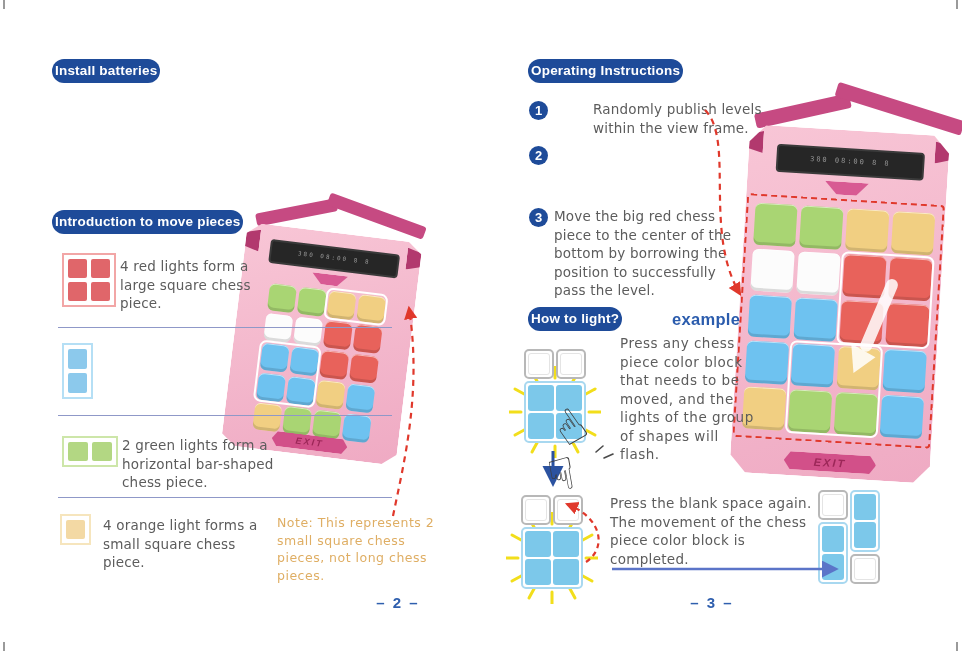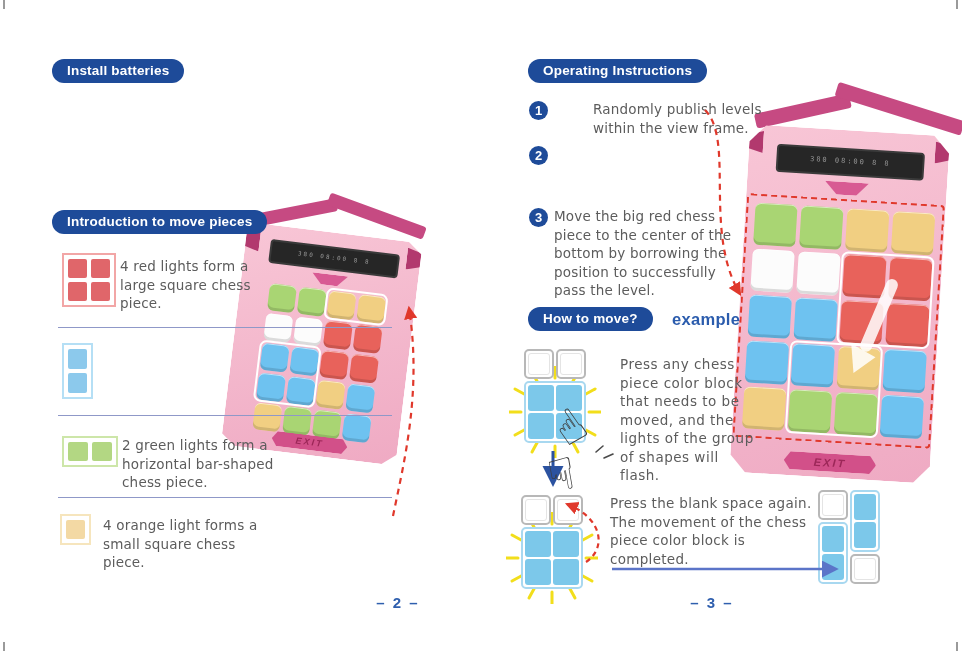--- a/index.html
+++ b/index.html
@@ -6,42 +6,42 @@
   #page{position:relative;width:962px;height:651px;background:#ffffff;overflow:hidden;
         font-family:"DejaVu Sans",sans-serif;}
   
   .cropmark{position:absolute;width:2px;height:9px;background:#9a9a9a;}
   #crop-tl{left:3px;top:0;} #crop-tr{left:956px;top:0;}
   #crop-bl{left:3px;top:642px;} #crop-br{left:956px;top:642px;}
 
   
   .badge{position:absolute;background:#1e4b99;color:#fff;
          font:bold 13.5px/16px "Liberation Sans",sans-serif;
-         padding:4px 15px;border-radius:13px;letter-spacing:.2px;z-index:6;white-space:nowrap;}
+         padding:4px 3px;border-radius:13px;letter-spacing:.2px;z-index:6;white-space:nowrap;}
   #badge-install{left:52px;top:59px;}
   #badge-intro{left:52px;top:210px;}
   #badge-op{left:528px;top:59px;}
   #badge-how{left:528px;top:307px;}
   #example-label{position:absolute;left:672px;top:310px;color:#2b5cad;
                  font:bold 16.5px "Liberation Sans",sans-serif;z-index:6;letter-spacing:.3px;}
 
   
   .txt{position:absolute;color:#5c5c5c;font-size:13.5px;line-height:18.5px;
        letter-spacing:.2px;z-index:3;}
   #para-battery{left:56px;top:88px;width:402px;text-align:justify;}
   #piece1-text{left:120px;top:257px;width:142px;}
   #piece2-text{left:120px;top:347px;width:148px;}
   #piece3-text{left:122px;top:436px;width:180px;}
   #piece4-text{left:103px;top:516px;width:160px;}
   #note-text{left:277px;top:514px;width:162px;color:#dfae64;font-size:12.5px;
              line-height:17.5px;letter-spacing:.5px;}
   #step1-text{left:554px;top:100px;width:184px;margin-left:39px;}
   #step2-text{left:554px;top:145px;width:188px;}
   #step3-text{left:554px;top:207px;width:194px;}
-  #ex1-text{left:620px;top:355px;width:142px;letter-spacing:.5px;}
+  #ex1-text{left:620px;top:334px;width:142px;letter-spacing:.5px;}
   #ex2-text{left:610px;top:494px;width:215px;letter-spacing:.3px;}
 
   .pagenum{position:absolute;color:#2f5fae;font:bold 15px "Liberation Sans",sans-serif;
            letter-spacing:2px;z-index:3;width:120px;text-align:center;}
   #pagenum-2{left:338px;top:594px;}
   #pagenum-3{left:652px;top:594px;}
 
   
   .step-circle{position:absolute;width:19px;height:19px;border-radius:50%;background:#1e4b99;
                color:#fff;font:bold 13px/19px "Liberation Sans",sans-serif;text-align:center;z-index:3;}
@@ -174,20 +174,21 @@
       <div></div>
     </div>
   <div class="txt" id="piece3-text">2 green lights form a horizontal bar-shaped chess piece.</div>
   <div class="divider" id="divider-3"></div>
 
   <div class="pbox" id="icon-orange">
       <div></div>
     </div>
   <div class="txt" id="piece4-text">4 orange light forms a small square chess piece.</div>
 
+  <div class="txt" id="note-text">Note: This represents 2 small square chess pieces, not long chess pieces.</div>
   <div class="pagenum" id="pagenum-2">– 2 –</div>
 
   <div class="device" id="device-left">
     <div class="ear ear-l"></div>
     <div class="ear ear-r"></div>
     <div class="dev-body">
       <div class="vent vent-l"></div>
       <div class="vent vent-r"></div>
       <div class="lcd">380   08:00   8 8</div>
       <div class="dev-tri"></div>
@@ -220,21 +221,21 @@
   </div>
 
   <div class="badge" id="badge-op">Operating Instructions</div>
 
   <div class="step-circle" id="step1-circle">1</div>
   <div class="txt" id="step1-text">Randomly publish levels within the view frame.</div>
   <div class="step-circle" id="step2-circle">2</div>
   <div class="step-circle" id="step3-circle">3</div>
   <div class="txt" id="step3-text">Move the big red chess piece to the center of the bottom by borrowing the position to successfully pass the level.</div>
 
-  <div class="badge" id="badge-how">How to move?</div>
+  <div class="badge" id="badge-how">How to light?</div>
   <div id="example-label">example</div>
 
   <svg class="rays" id="rays-1" width="92" height="92">
     <g stroke="#f2de1b" stroke-width="3" stroke-linecap="round">
       <line x1="80" y1="46" x2="92" y2="46"></line>
         <line x1="75" y1="63" x2="86" y2="69"></line>
       <line x1="63" y1="75" x2="69" y2="86"></line>
         <line x1="46" y1="80" x2="46" y2="92"></line>
       <line x1="29" y1="75" x2="23" y2="86"></line>
         <line x1="17" y1="63" x2="6" y2="69"></line>

